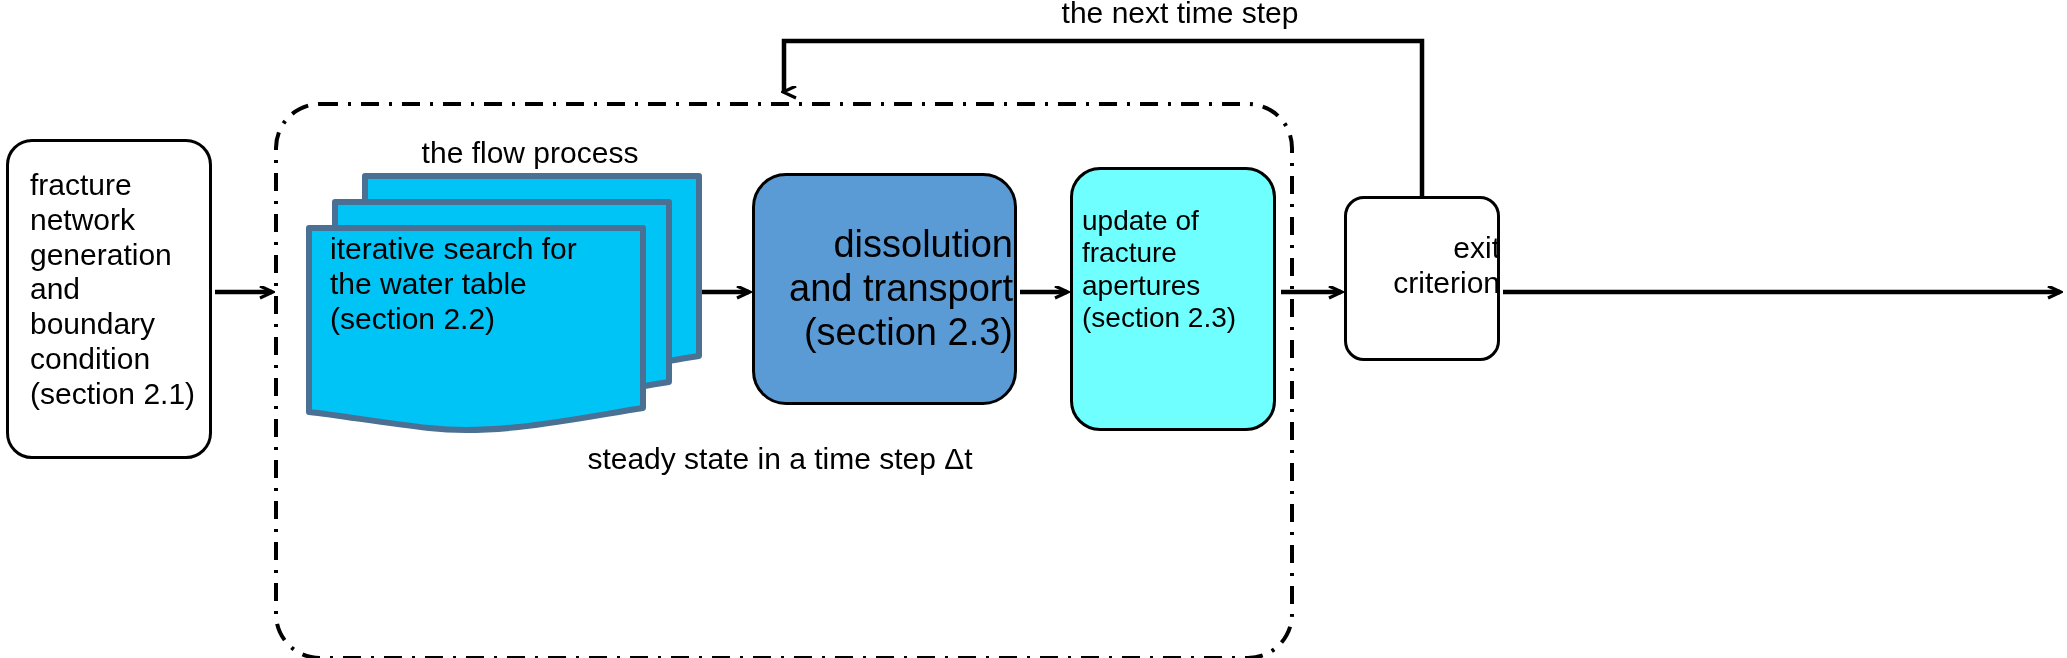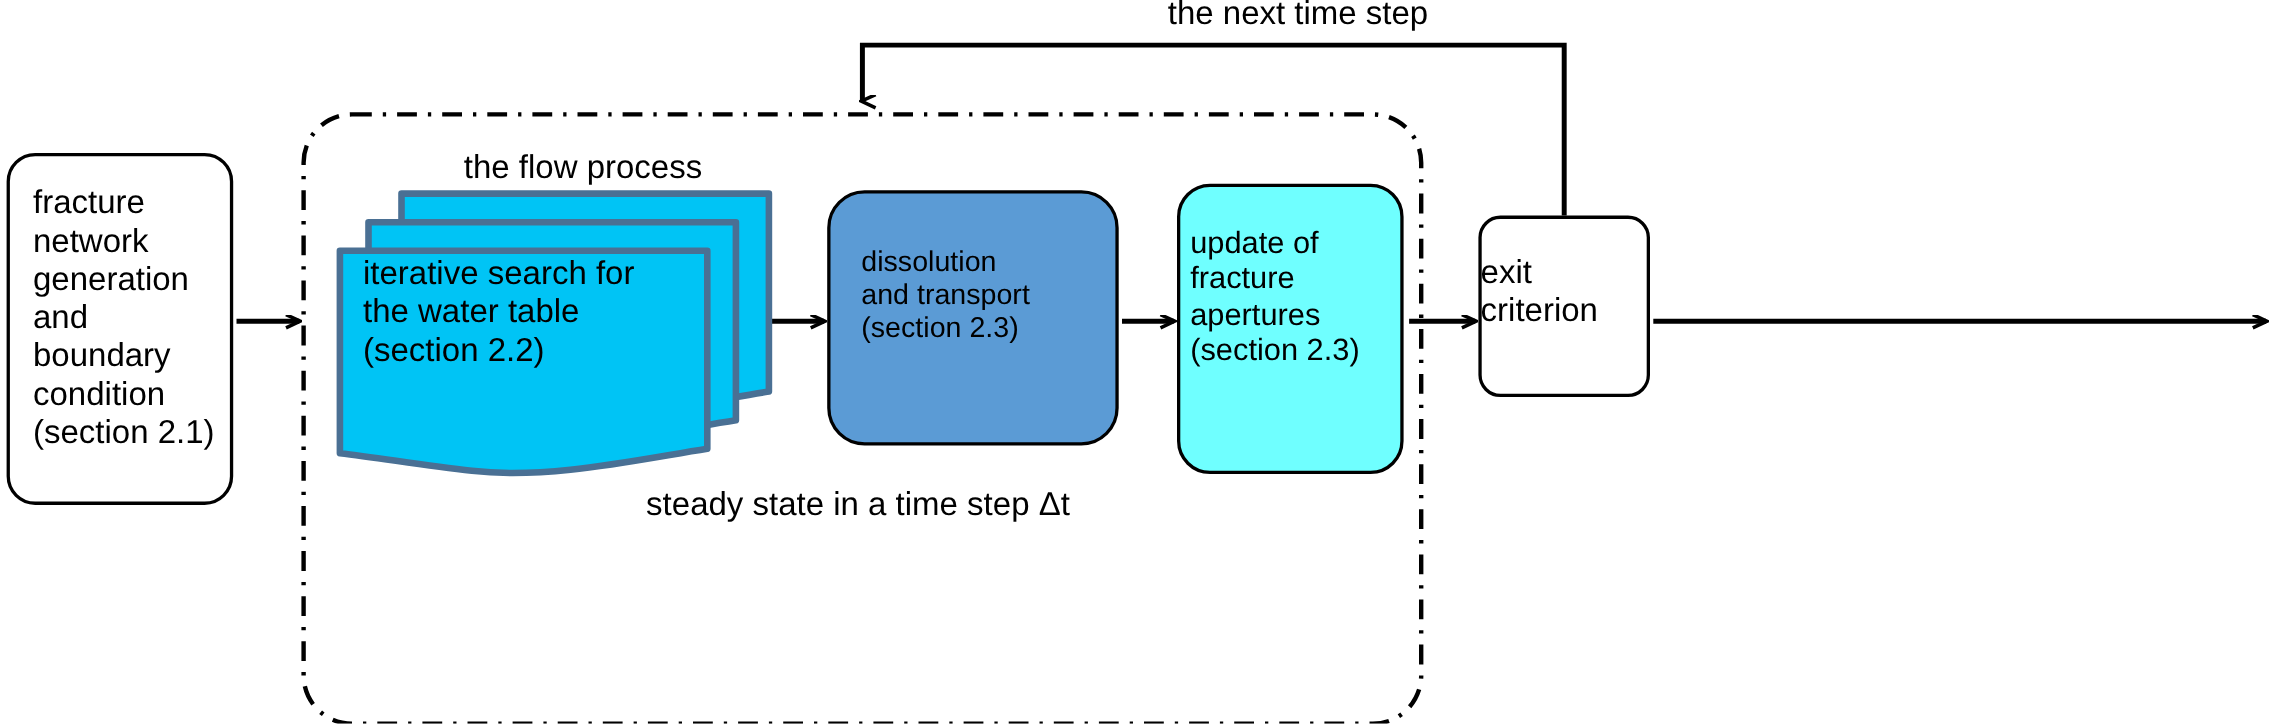--- a/index.html
+++ b/index.html
@@ -94,22 +94,22 @@
     height: 232px;
     background: #5B9BD5;
     border: 3px solid #000000;
     border-radius: 34px;
     box-sizing: border-box;
   }
   #dissolution-box-label {
     left: 783px;
     top: 222px;
     width: 230px;
-    font-size: 26px;
-    text-align: left;
+    font-size: 38px;
+    text-align: right;
   }
 
   
   #apertures-box {
     position: absolute;
     left: 1070px;
     top: 167px;
     width: 206px;
     height: 264px;
     background: #6FFFFF;
@@ -135,21 +135,21 @@
     background: #ffffff;
     border: 3px solid #000000;
     border-radius: 20px;
     box-sizing: border-box;
   }
   #exit-box-label {
     left: 1346px;
     top: 231px;
     width: 154px;
     font-size: 30px;
-    text-align: left;
+    text-align: right;
   }
 
   
   #connectors {
     position: absolute;
     left: 0;
     top: 0;
     width: 2067px;
     height: 658px;
     pointer-events: none;

